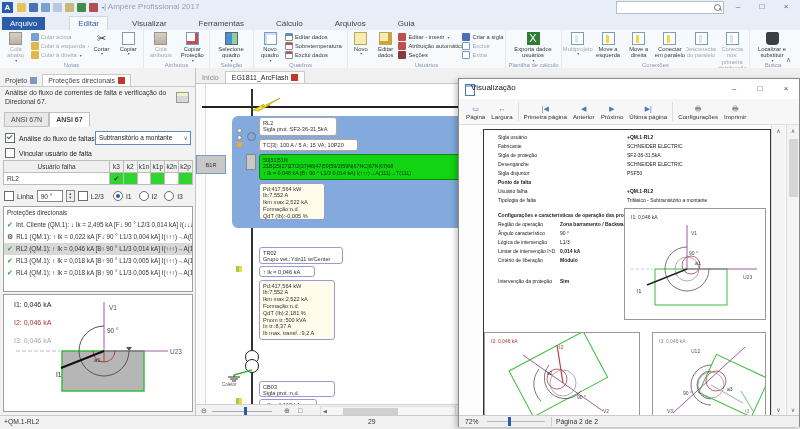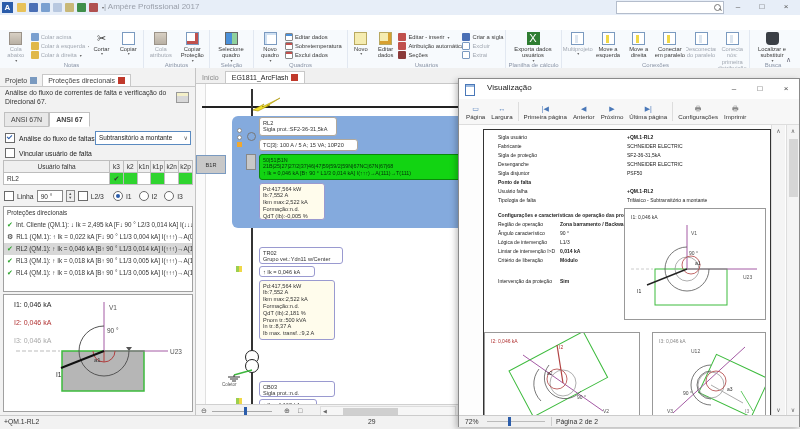--- a/index.html
+++ b/index.html
@@ -100,21 +100,21 @@
   .zth{left:48px;top:2px;width:3px;height:8px;background:var(--accent);}
   .zico{font-size:7px;color:#555;line-height:11px;}
   .hscroll{left:124px;top:1px;width:136px;height:10px;background:#f6f6f6;border:1px solid #ddd;box-sizing:border-box;}
   .hth{left:22px;top:1px;width:55px;height:7px;background:#cfcfcf;}
   
   .statusbar{left:0;top:415px;width:800px;height:14px;background:#f2f2f2;border-top:1px solid #ccc;border-bottom:3px solid var(--statusblue);box-sizing:content-box;font-size:6.8px;}
   
   .preview{left:458px;top:78px;width:342px;height:349px;background:#fff;border:1px solid #8a8a8a;box-shadow:-2px 2px 6px rgba(0,0,0,.25);box-sizing:border-box;z-index:50;}
   .pvtitle{left:0;top:0;width:340px;height:20px;background:#fff;border-bottom:1px solid #e4e4e4;}
   .pvico{left:6px;top:5px;width:8px;height:10px;background:#fff;border:1px solid #4a78b8;box-shadow:inset 0 2px 0 #9cbae0;}
-  .pvtl{left:28px;top:4px;font-size:8px;color:#222;}
+  .pvtl{left:12px;top:4px;font-size:8px;color:#222;}
   .pvbtn{top:0;width:22px;height:19px;text-align:center;line-height:19px;font-size:8px;color:#444;}
   .pvtb{left:0;top:20px;width:340px;height:26px;background:#f7f7f7;border-bottom:1px solid #ddd;display:flex;align-items:stretch;padding-left:4px;box-sizing:border-box;}
   .tbtn{display:flex;flex-direction:column;align-items:center;justify-content:center;font-size:6.2px;color:#333;white-space:nowrap;padding:0 3px;}
   .tbi{font-size:7px;color:#4a78b8;height:9px;line-height:9px;}
   .tsep{width:1px;background:#ddd;margin:3px 2px;}
   .pvcontent{left:0;top:46px;width:340px;height:290px;background:#fdfdfd;overflow:hidden;}
   .page{left:24px;top:4px;width:288px;height:286px;background:#fff;border:1px solid #333;border-bottom:none;box-sizing:border-box;}
   .frow{position:absolute;font-size:5px;line-height:7px;color:#222;white-space:nowrap;}
   .fl{left:14px;} 
   .b{font-weight:bold;}
@@ -144,20 +144,29 @@
     </div>
     <div class="abs ttl">| Ampère Profissional 2017</div>
     <div class="abs search">
         <span class="mag"></span>
       </div>
     <div class="abs winbtn" style="left:728px">–</div>
     <div class="abs winbtn" style="left:752px">□</div>
     <div class="abs winbtn" style="left:776px">×</div>
   </div>
 
+  <div class="abs tabsrow">
+    <div class="rtab file">Arquivo</div>
+    <div class="rtab sel">Editar</div>
+    <div class="rtab">Visualizar</div>
+    <div class="rtab">Ferramentas</div>
+    <div class="rtab">Cálculo</div>
+    <div class="rtab">Arquivos</div>
+    <div class="rtab">Guia</div>
+  </div>
 
   <div class="abs ribbon">
     <div class="rgrp" style="width:144px">
       <div class="rbtn dis" style="width:30px">
         <span class="ric ic-clip"></span>
         <span>Cola abaixo</span>
           <span class="dd">▾</span>
       </div>
       <div class="rcol" style="width:58px">
         <div class="rsm dis">

